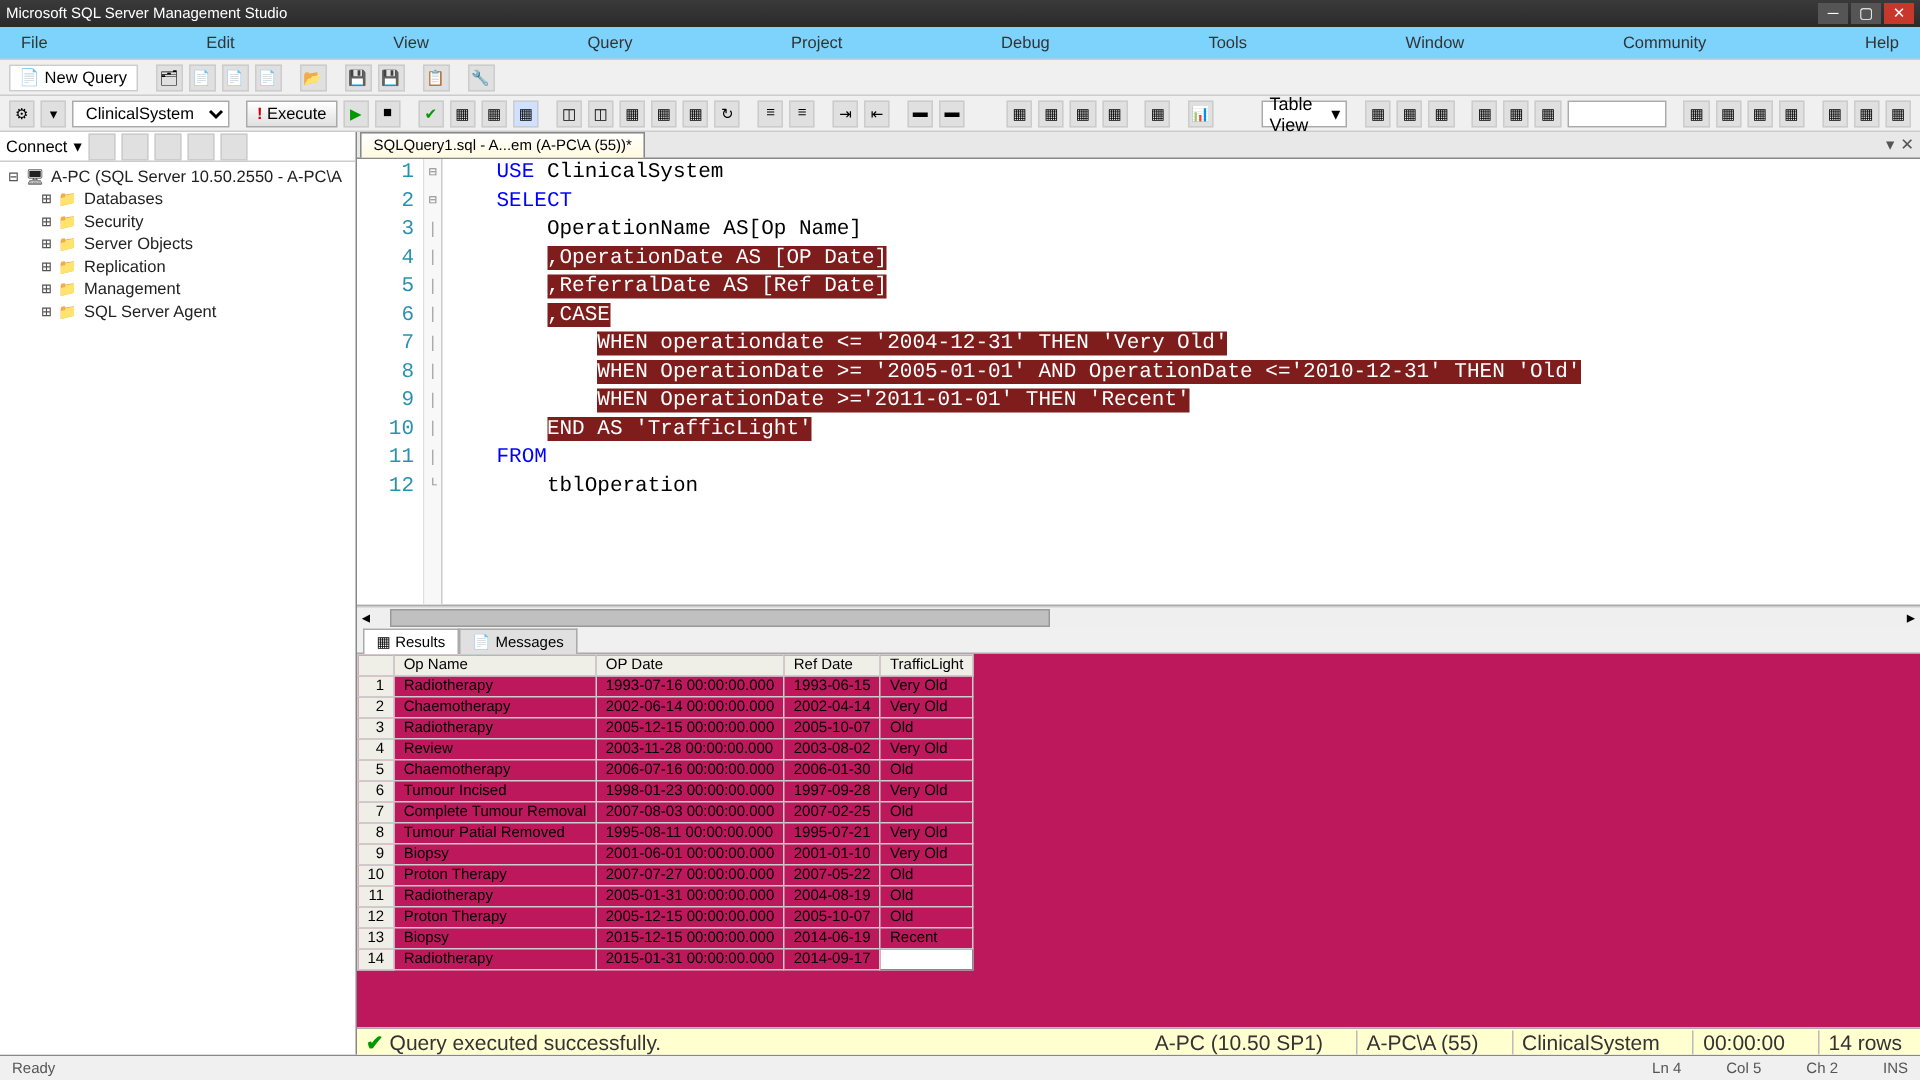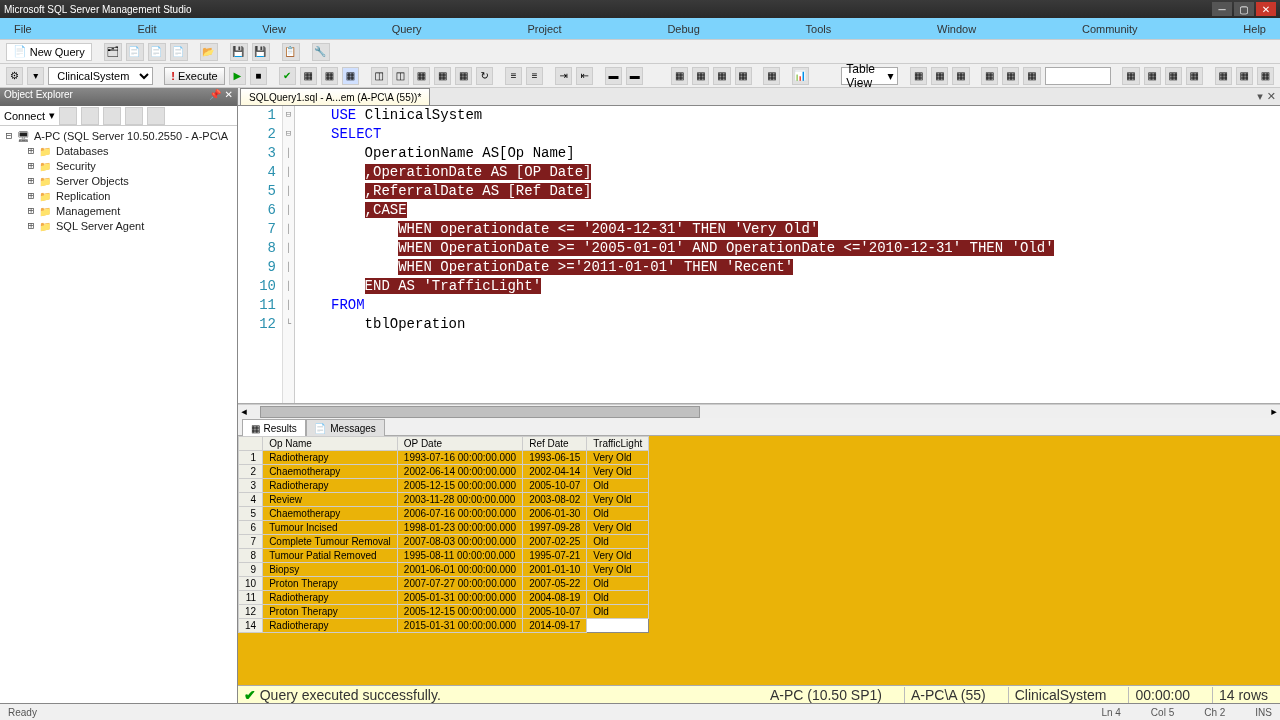--- a/index.html
+++ b/index.html
@@ -150,21 +150,21 @@
   align-items:center;
   gap:3px;
   font-size:10px;
   cursor:pointer;
   background:#fff;
 }
 .results-tab.inactive{ background:#e0e0e0;}
 .grid-pane {
   flex: 1;
   overflow:auto;
-  background:#eab308;
+  background:#be185d;
 }
 .grid { border-collapse: collapse; font-size: 10px; }
 .grid th, .grid td { border: 1px solid #ccc; padding: 1px 6px; text-align: left; white-space: nowrap; height:14px; }
 .grid th { background: #efefe7; font-weight: normal; }
 .grid .rownum { background:#efefe7; text-align:right; width:20px; }
 .grid td.sel{ border:1px solid #888; background:#fff; }
 .status-exec {
   height: 18px;
   background: #ffffd0;
   border-top: 1px solid #aaa;
@@ -296,24 +296,20 @@
   <span class="tbtn">▦</span>
   <span class="tbtn">▦</span>
   <span class="sep"></span>
   <span class="tbtn">▦</span>
   <span class="tbtn">▦</span>
   <span class="tbtn">▦</span>
 </div>
 
 <div class="main-area">
   <div class="object-explorer">
-    <div class="oe-header">
-      <span>Object Explorer</span>
-      <span>📌 ✕</span>
-    </div>
     <div class="oe-toolbar">
       <span>Connect</span>▾
       <span class="tbtn"></span>
       <span class="tbtn"></span>
       <span class="tbtn"></span>
       <span class="tbtn"></span>
       <span class="tbtn"></span>
     </div>
     <div class="oe-tree">
       <div class="tree-item root">
@@ -497,20 +493,27 @@
               <td>Old</td>
             </tr>
             <tr>
               <td class="rownum">12</td>
               <td>Proton Therapy</td>
               <td>2005-12-15 00:00:00.000</td>
               <td>2005-10-07</td>
               <td>Old</td>
             </tr>
             <tr>
+              <td class="rownum">13</td>
+              <td>Biopsy</td>
+              <td>2015-12-15 00:00:00.000</td>
+              <td>2014-06-19</td>
+              <td>Recent</td>
+            </tr>
+            <tr>
               <td class="rownum">14</td>
               <td>Radiotherapy</td>
               <td>2015-01-31 00:00:00.000</td>
               <td>2014-09-17</td>
               <td class="sel">Recent</td>
             </tr>
           </tbody>
       </table>
     </div>
 

